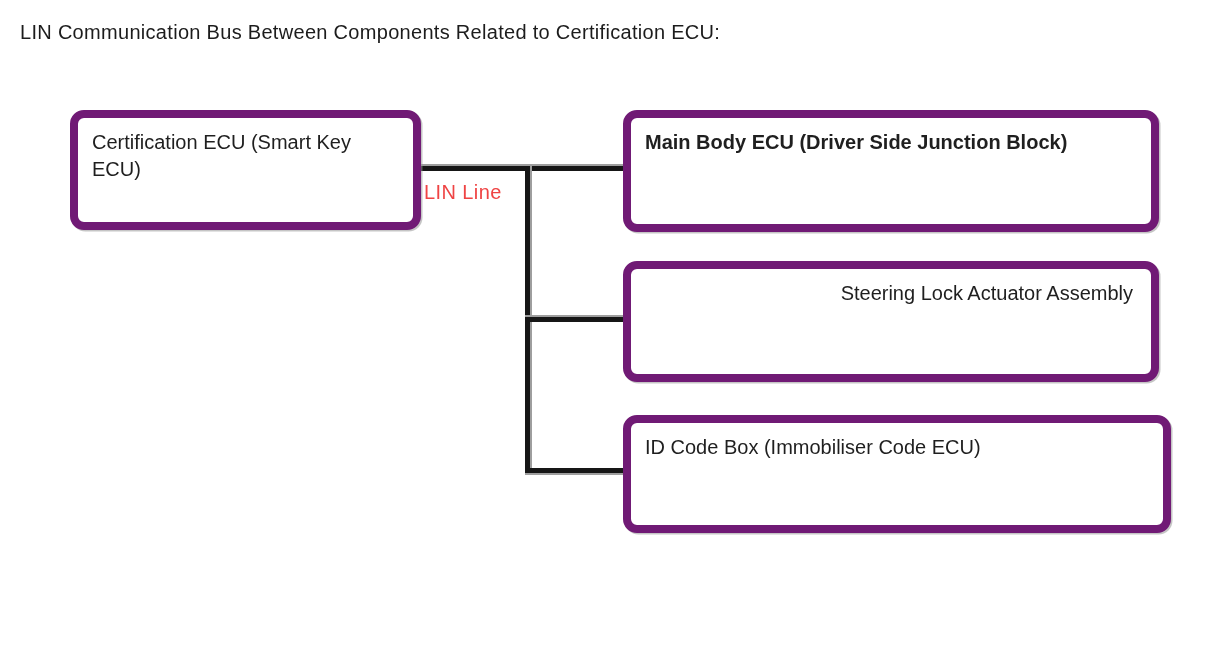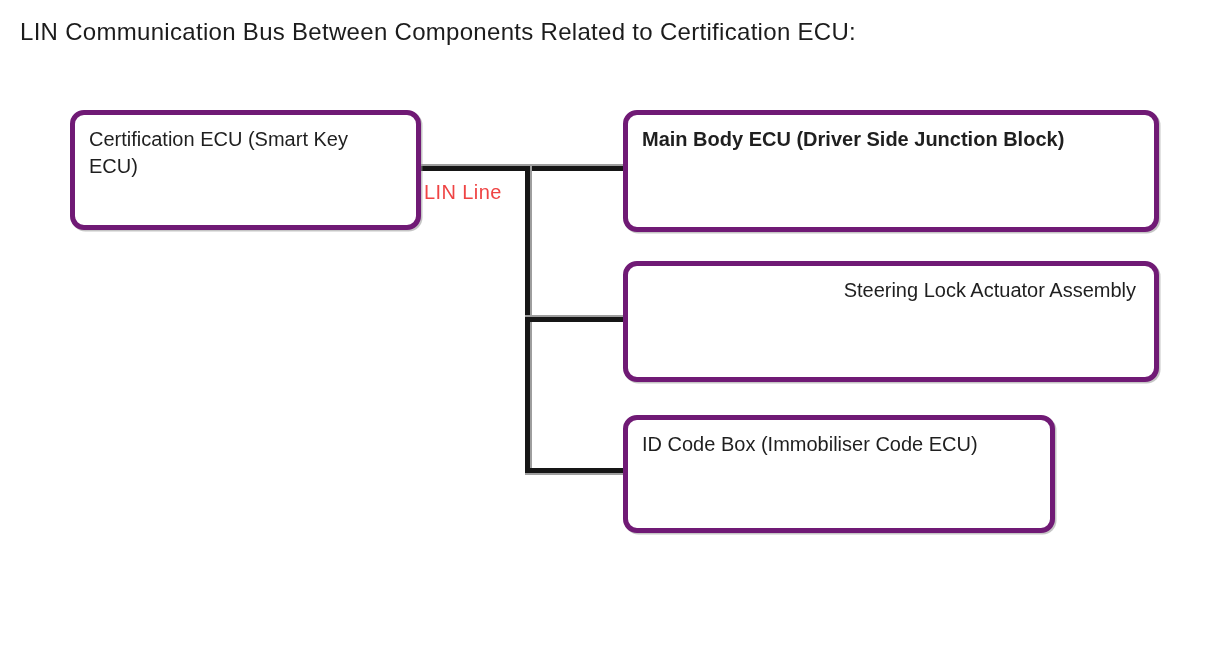--- a/index.html
+++ b/index.html
@@ -13,31 +13,31 @@
     height: 646px;
     background: #ffffff;
     font-family: "Liberation Sans", sans-serif;
     color: #1c1c1c;
     overflow: hidden;
   }
   .diagram-title {
     position: absolute;
     left: 20px;
     top: 17px;
-    font-size: 24px;
+    font-size: 20px;
     line-height: 30px;
     letter-spacing: 0.3px;
     color: #1c1c1c;
     white-space: nowrap;
   }
   .node {
     position: absolute;
     box-sizing: border-box;
     background: #ffffff;
-    border: 5px solid #701a75;
+    border: 8px solid #701a75;
     border-radius: 14px;
     font-size: 20px;
     line-height: 27px;
     color: #1f1f1f;
     padding: 11px 18px 10px 14px;
     box-shadow: 1.5px 1.5px 0 rgba(150,150,150,0.55);
   }
   .node-left {
     left: 70px;
     top: 110px;
@@ -54,21 +54,21 @@
   .node-r2 {
     left: 623px;
     top: 261px;
     width: 536px;
     height: 121px;
     text-align: right;
   }
   .node-r3 {
     left: 623px;
     top: 415px;
-    width: 432px;
+    width: 548px;
     height: 118px;
   }
   .line {
     position: absolute;
     background: #161616;
   }
   .h-main {
     left: 419px;
     top: 166px;
     width: 206px;

